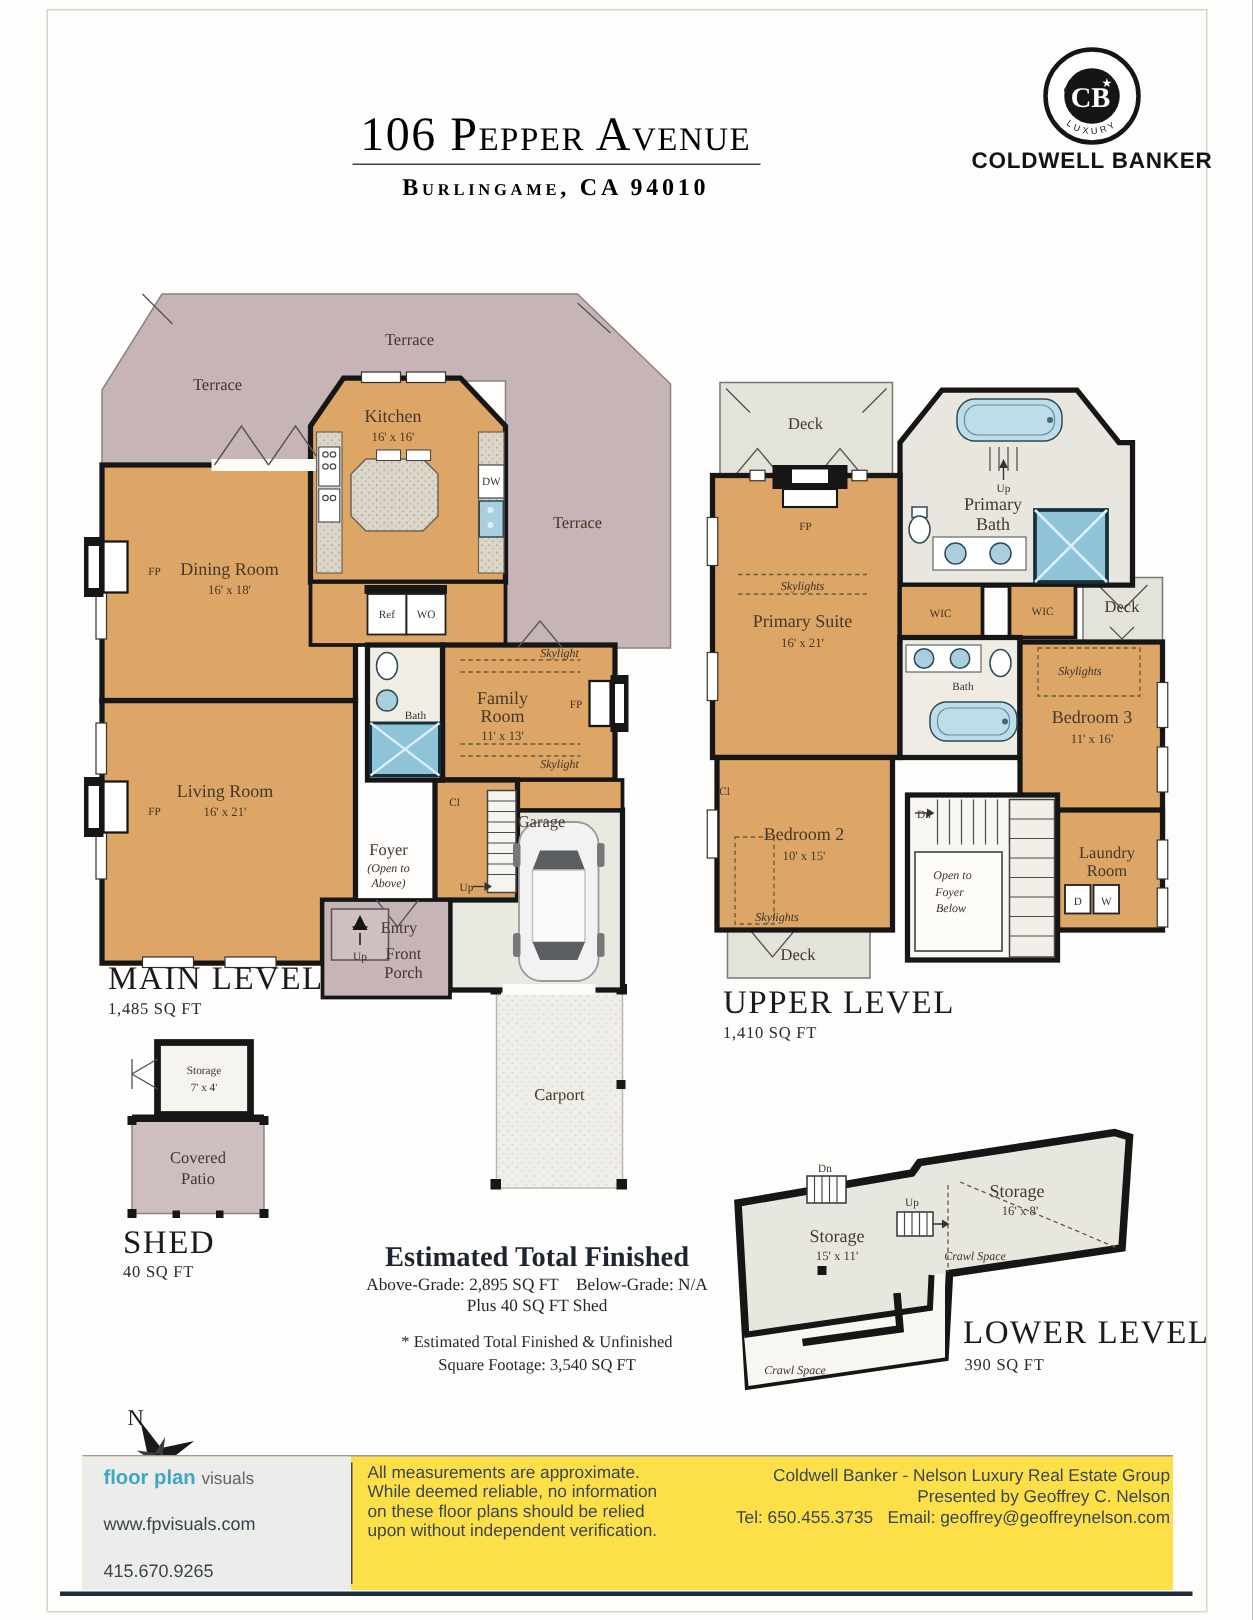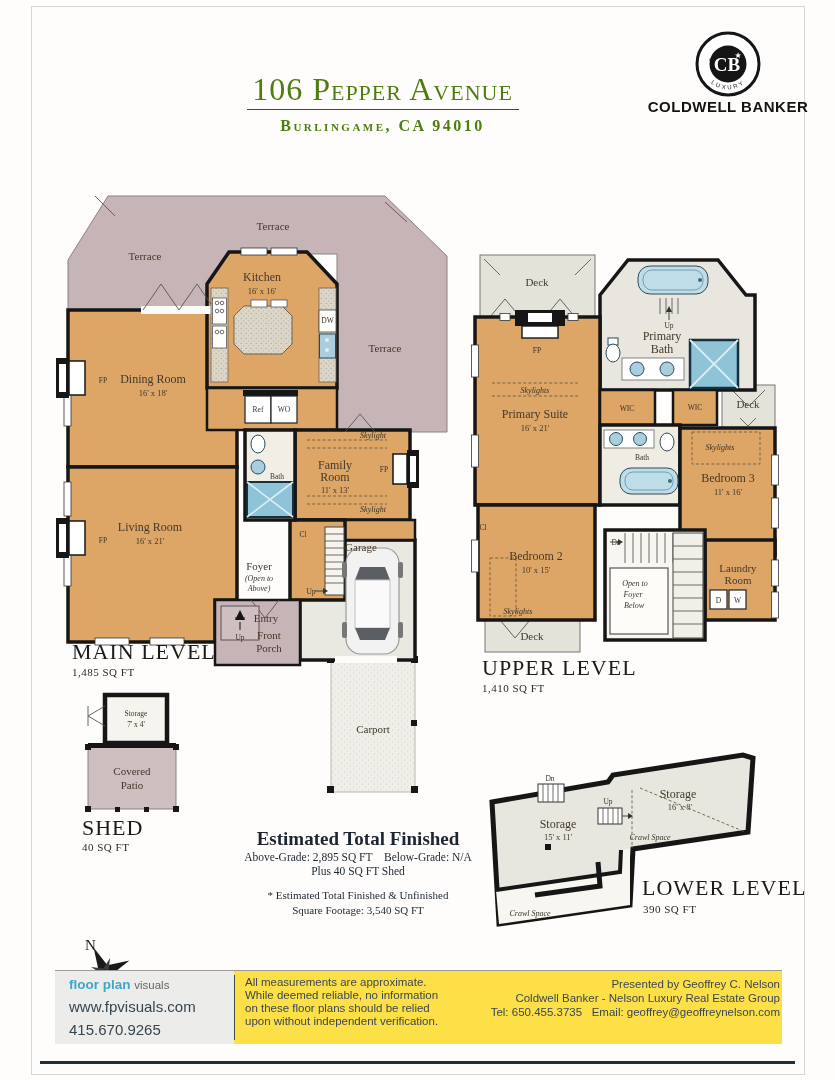--- a/index.html
+++ b/index.html
@@ -1,38 +1,38 @@
 <!DOCTYPE html>
 <html><head>
 <meta charset="utf-8">
 <style>
   html,body{margin:0;padding:0;background:#888;}
   .page{position:relative;width:835px;height:1080px;background:#fefdfb;overflow:hidden;
         font-family:"Liberation Serif",serif;}
   .frame{position:absolute;left:31px;top:6px;width:772px;height:1067px;border:1px solid #d8d5cf;}
   
-  .hdr{position:absolute;left:0;top:72px;width:741px;text-align:center;color:#4d7c0f;padding-left:12px;}
+  .hdr{position:absolute;left:0;top:72px;width:741px;text-align:center;color:#000000;}
   .title{font-variant:small-caps;font-size:32px;letter-spacing:1px;line-height:34px;}
   .rule{width:272px;border-top:1.6px solid #3a4856;margin:3px auto 7px auto;}
   .subtitle{font-variant:small-caps;font-weight:bold;font-size:16px;letter-spacing:2.5px;}
   
   .summary{position:absolute;left:213px;top:828px;width:290px;text-align:center;color:#1d2530;}
   .sum-h{font-weight:bold;font-size:19px;line-height:22px;}
   .sum-l{font-size:11.5px;line-height:12.5px;margin-top:1px;}
   .sum-i{font-size:11px;font-style:italic;line-height:13px;margin-top:2px;}
   .sum-n{font-size:11px;line-height:13px;margin-top:2px;}
   .sum-gap{height:10px;}
   
   .foot{position:absolute;left:55px;top:970px;width:727px;border-top:1px solid #9a9a9a;
         background:#fde047;display:flex;align-items:stretch;
         font-family:"Liberation Sans",sans-serif;color:#3a4654;}
   .f-logo{background:#ececea;padding:6px 10px 6px 14px;width:155px;}
   .f-brand{font-size:13.5px;font-weight:bold;color:#3fa7c6;}
   .f-brand .lt{font-weight:normal;color:#666;font-size:11.5px;}
-  .f-www,.f-tel{font-size:15px;margin-top:6px;color:#37454f;}
+  .f-www,.f-tel{font-size:12px;margin-top:17px;color:#37454f;}
   .f-div{width:0;border-left:1.5px solid #4a4a4a;margin:4px 0;}
   .f-disc{padding:5px 10px;font-size:11.5px;line-height:13px;width:230px;}
   .f-right{flex:1;text-align:right;padding:6px 2px 6px 0;font-size:11.5px;line-height:14px;}
   .botline{position:absolute;left:40px;top:1061px;width:755px;height:3px;background:#1e2e3a;}
   
   text{user-select:none;}
   .t-room{font:11px "Liberation Serif",serif;fill:#43392a;text-anchor:middle;}
   .t-big{font:12px "Liberation Serif",serif;fill:#43392a;text-anchor:middle;}
   .t-dim{font:8.5px "Liberation Serif",serif;fill:#43392a;text-anchor:middle;}
   .t-sm{font:7.5px "Liberation Serif",serif;fill:#3c342a;text-anchor:middle;}
@@ -470,19 +470,19 @@
       <div class="f-tel">415.670.9265</div>
     </div>
     <div class="f-div"></div>
     <div class="f-disc">
       <div>All measurements are approximate.</div>
       <div>While deemed reliable, no information</div>
       <div>on these floor plans should be relied</div>
       <div>upon without independent verification.</div>
     </div>
     <div class="f-right">
+      <div>Coldwell Banker - Nelson Luxury Real Estate Group</div>
       <div>Presented by Geoffrey C. Nelson</div>
-      <div>Coldwell Banker - Nelson Luxury Real Estate Group</div>
       <div>Tel: 650.455.3735&nbsp;&nbsp;&nbsp;Email: geoffrey@geoffreynelson.com</div>
     </div>
   </div>
   <div class="botline"></div>
 </div>
 
 </body></html>

